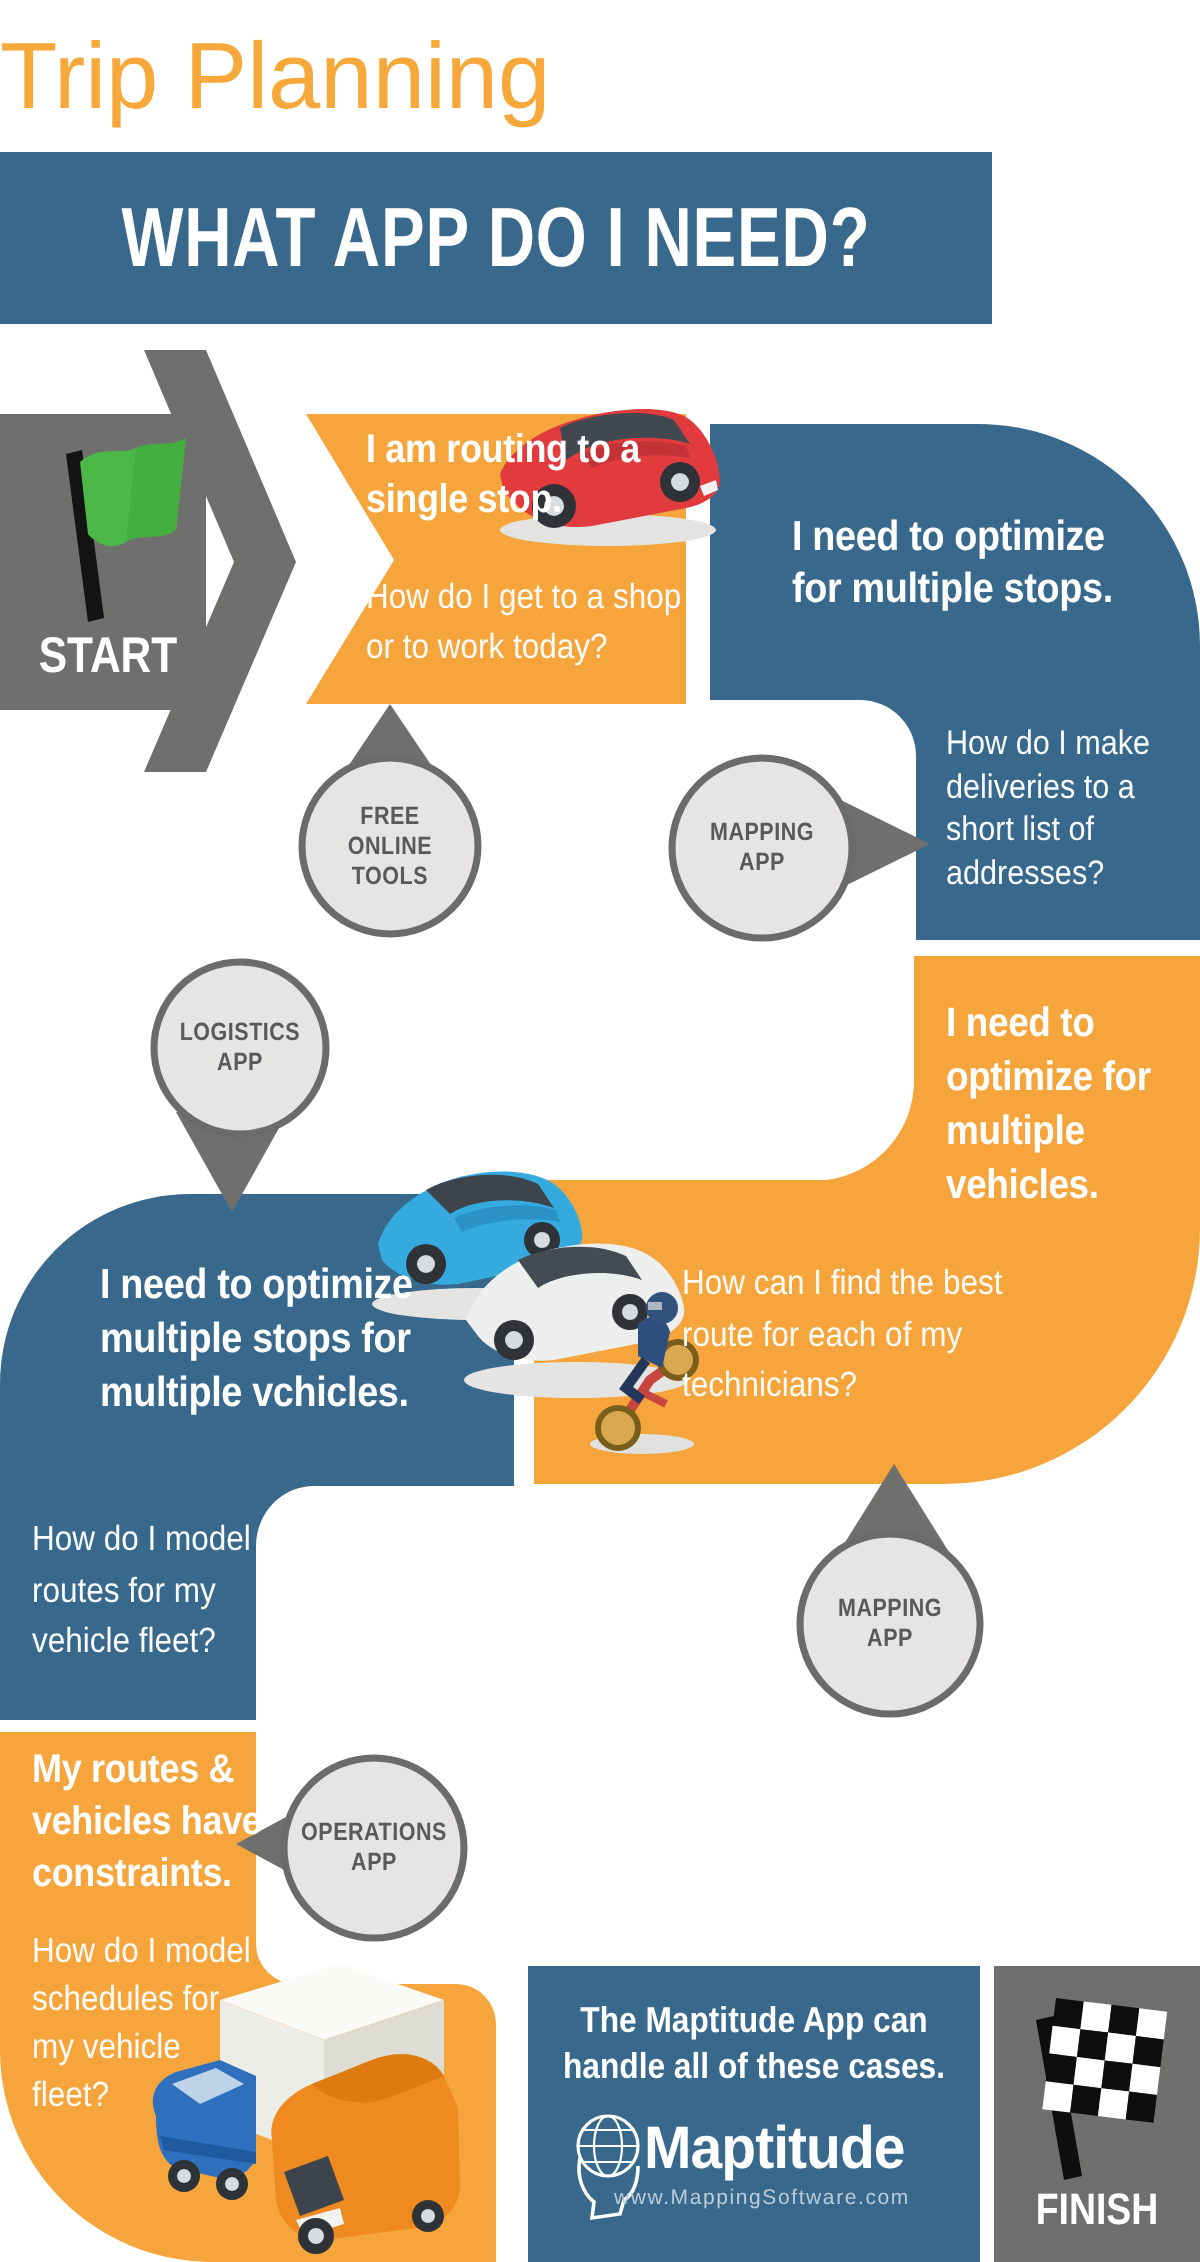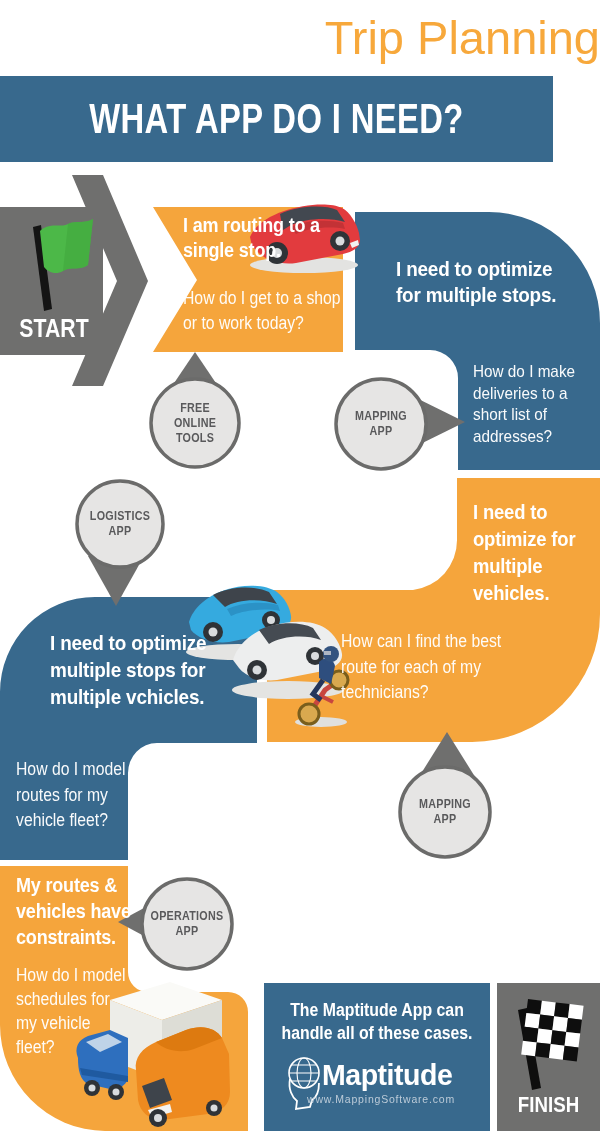--- a/index.html
+++ b/index.html
@@ -3,22 +3,22 @@
 <meta charset="utf-8">
 <style>
   :root{
     --orange:#F5A53C; --blue:#38698D; --gray:#6F6F6E; --title:#F7A83B;
     --cfill:#E6E5E4; --cborder:#6B6B6A; --green:#4CB848;
   }
   html,body{margin:0;padding:0;background:#fff;}
   .page{position:relative;width:600px;height:1131px;overflow:hidden;background:#fff;
         font-family:"Liberation Sans",sans-serif;}
   .title{position:absolute;left:0;top:0;width:600px;height:72px;line-height:76px;
-         text-align:right;font-size:47px;color:var(--title);font-weight:400;}
-  .banner{position:absolute;left:0;top:76px;width:553px;height:86px;background:var(--blue);}
+         text-align:left;font-size:47px;color:var(--title);font-weight:400;}
+  .banner{position:absolute;left:0;top:76px;width:496px;height:86px;background:var(--blue);}
   .banner-text{display:inline-block;width:100%;text-align:center;line-height:86px;
          font-size:42px;font-weight:bold;color:#fff;letter-spacing:0.5px;
          transform:scaleX(0.78);transform-origin:center center;}
   svg.bg{position:absolute;left:0;top:0;}
   .txt{position:absolute;white-space:pre-line;color:#fff;}
   .stmt{font-weight:bold;transform:scaleX(0.9);transform-origin:left top;letter-spacing:-0.2px;}
   .ques{font-weight:400;opacity:0.97;transform:scaleX(0.9);transform-origin:left top;}
   .applbl{position:absolute;white-space:pre-line;color:#59595B;font-weight:600;
           text-align:center;font-size:12.5px;line-height:15px;letter-spacing:0.3px;
           transform:scaleX(0.86);transform-origin:center top;}

